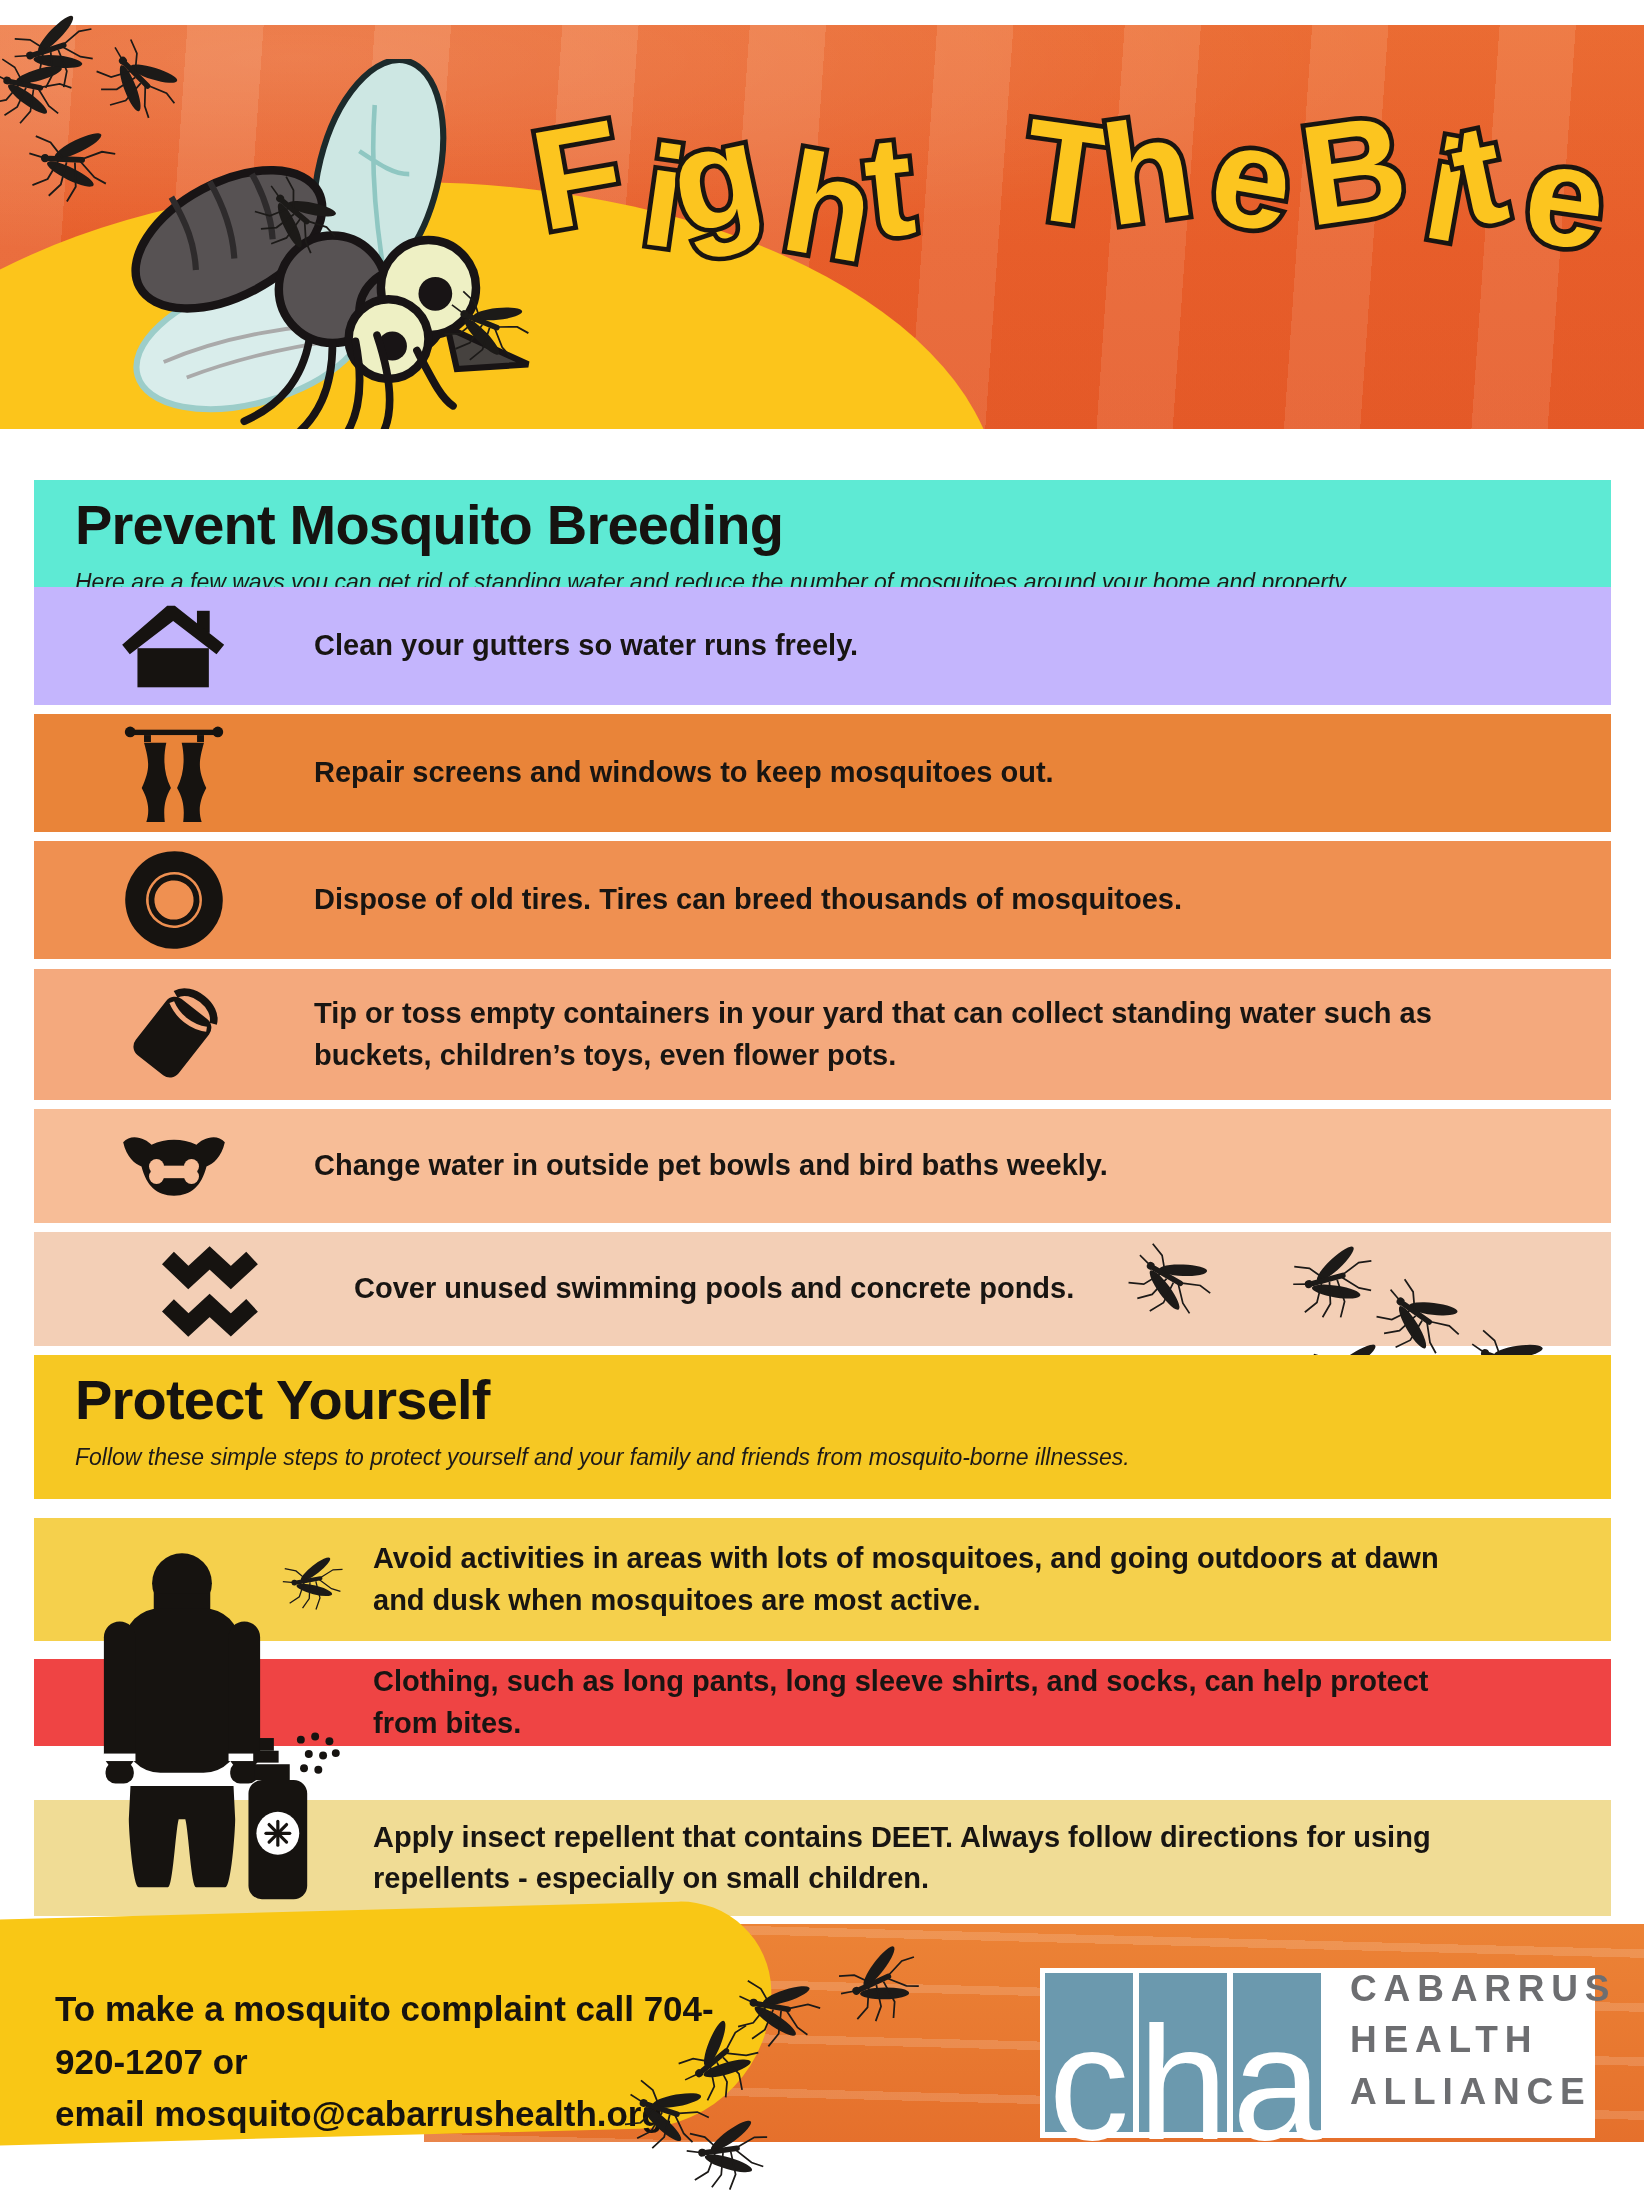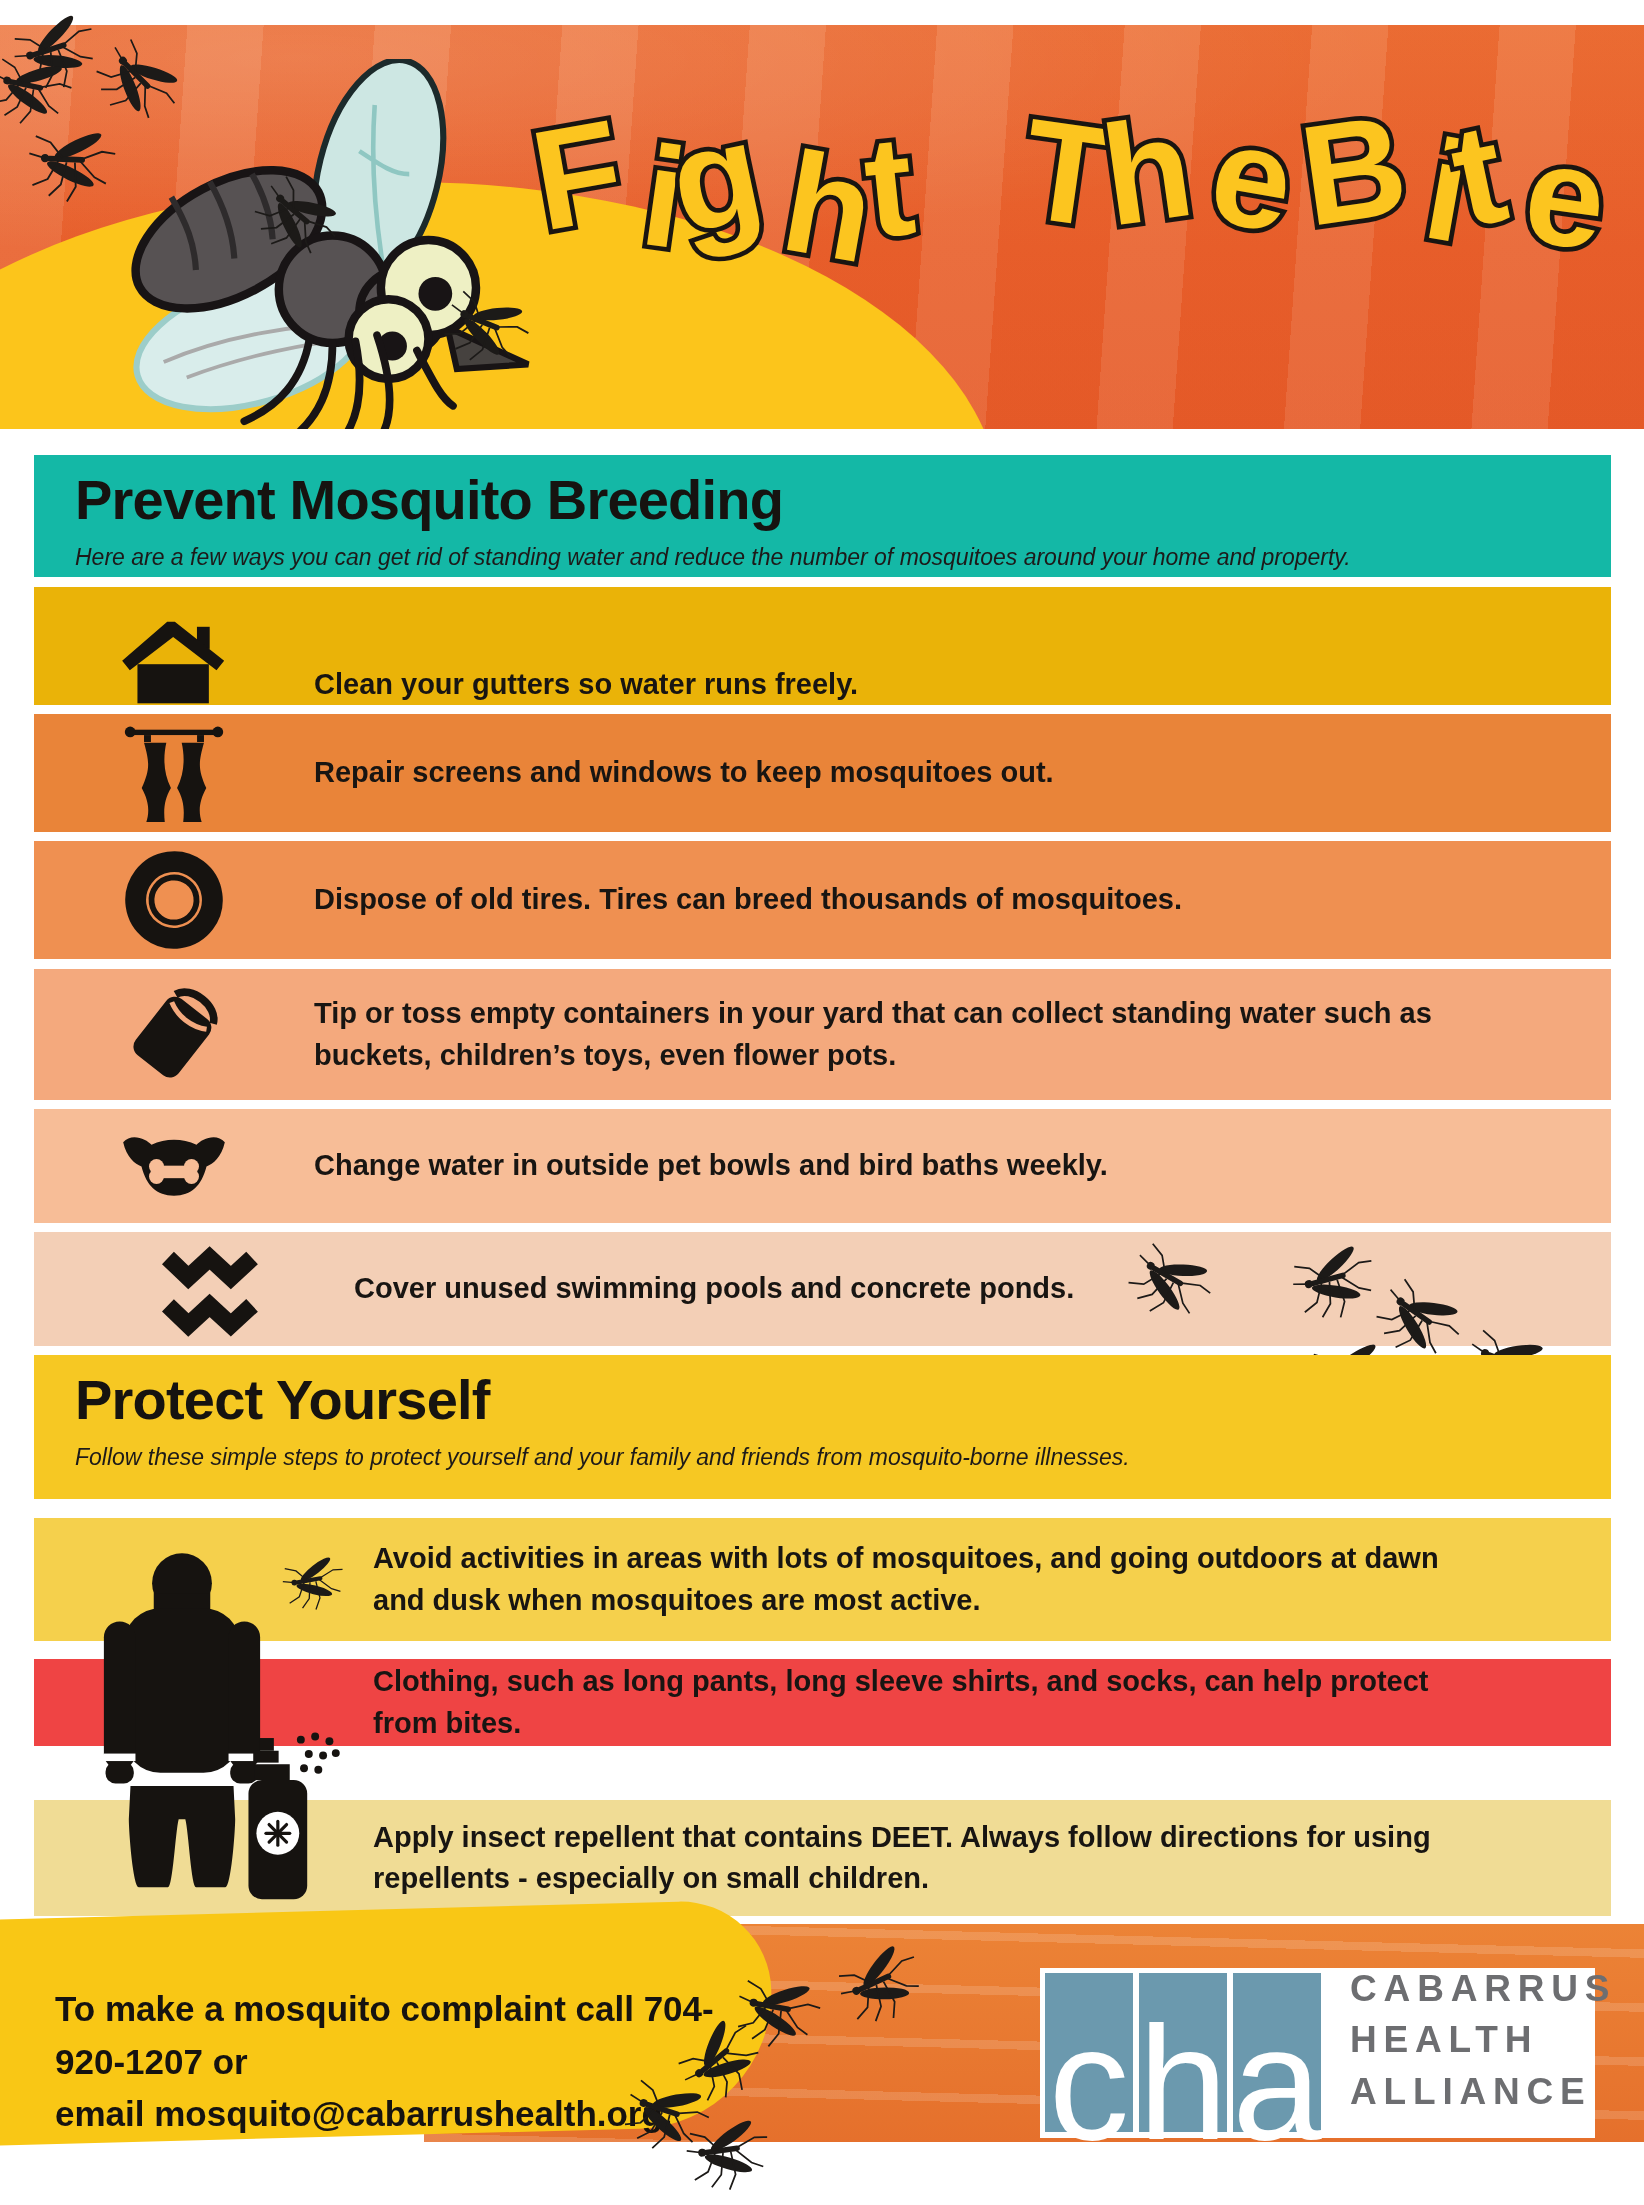--- a/index.html
+++ b/index.html
@@ -126,26 +126,26 @@
   <svg class="mosq" style="left:25.4px;top:110px;transform:rotate(2deg)" width="100" height="100" viewBox="0 0 120 120">
       <use href="#mosq"></use>
     </svg>
   <svg class="mosq" style="left:254px;top:170px;transform:rotate(40deg)" width="95" height="95" viewBox="0 0 120 120">
       <use href="#mosq"></use>
     </svg>
   <svg class="mosq" style="left:443px;top:278px;transform:rotate(22deg)" width="95" height="95" viewBox="0 0 120 120">
       <use href="#mosq"></use>
     </svg>
 
-  <div class="band prevent-band" style="background: #14b8a6;">
+  <div class="band prevent-band" style="background: #5eead4; margin-top: 25px;">
     <h2>Prevent Mosquito Breeding</h2>
     <p class="sub">Here are a few ways you can get rid of standing water and reduce the number of mosquitoes around your home and property.</p>
   </div>
 
-  <div class="row" style="top: 587px; height: 118px; background: #eab308; align-items: flex-end;">
+  <div class="row" style="top: 587px; height: 118px; background: #c4b5fd;">
     <div class="icon-box">
       <svg width="114" height="85" viewBox="0 0 130 100" fill="#161310">
         <rect x="92" y="8" width="15" height="26"></rect>
         <path d="M57,2 L66,2 L124,48 L115,59 L64,20 L13,59 L4,48 Z"></path>
         <rect x="22" y="52" width="84" height="46"></rect>
       </svg>
     </div>
     <p class="row-text">Clean your gutters so water runs freely.</p>
   </div>
 

